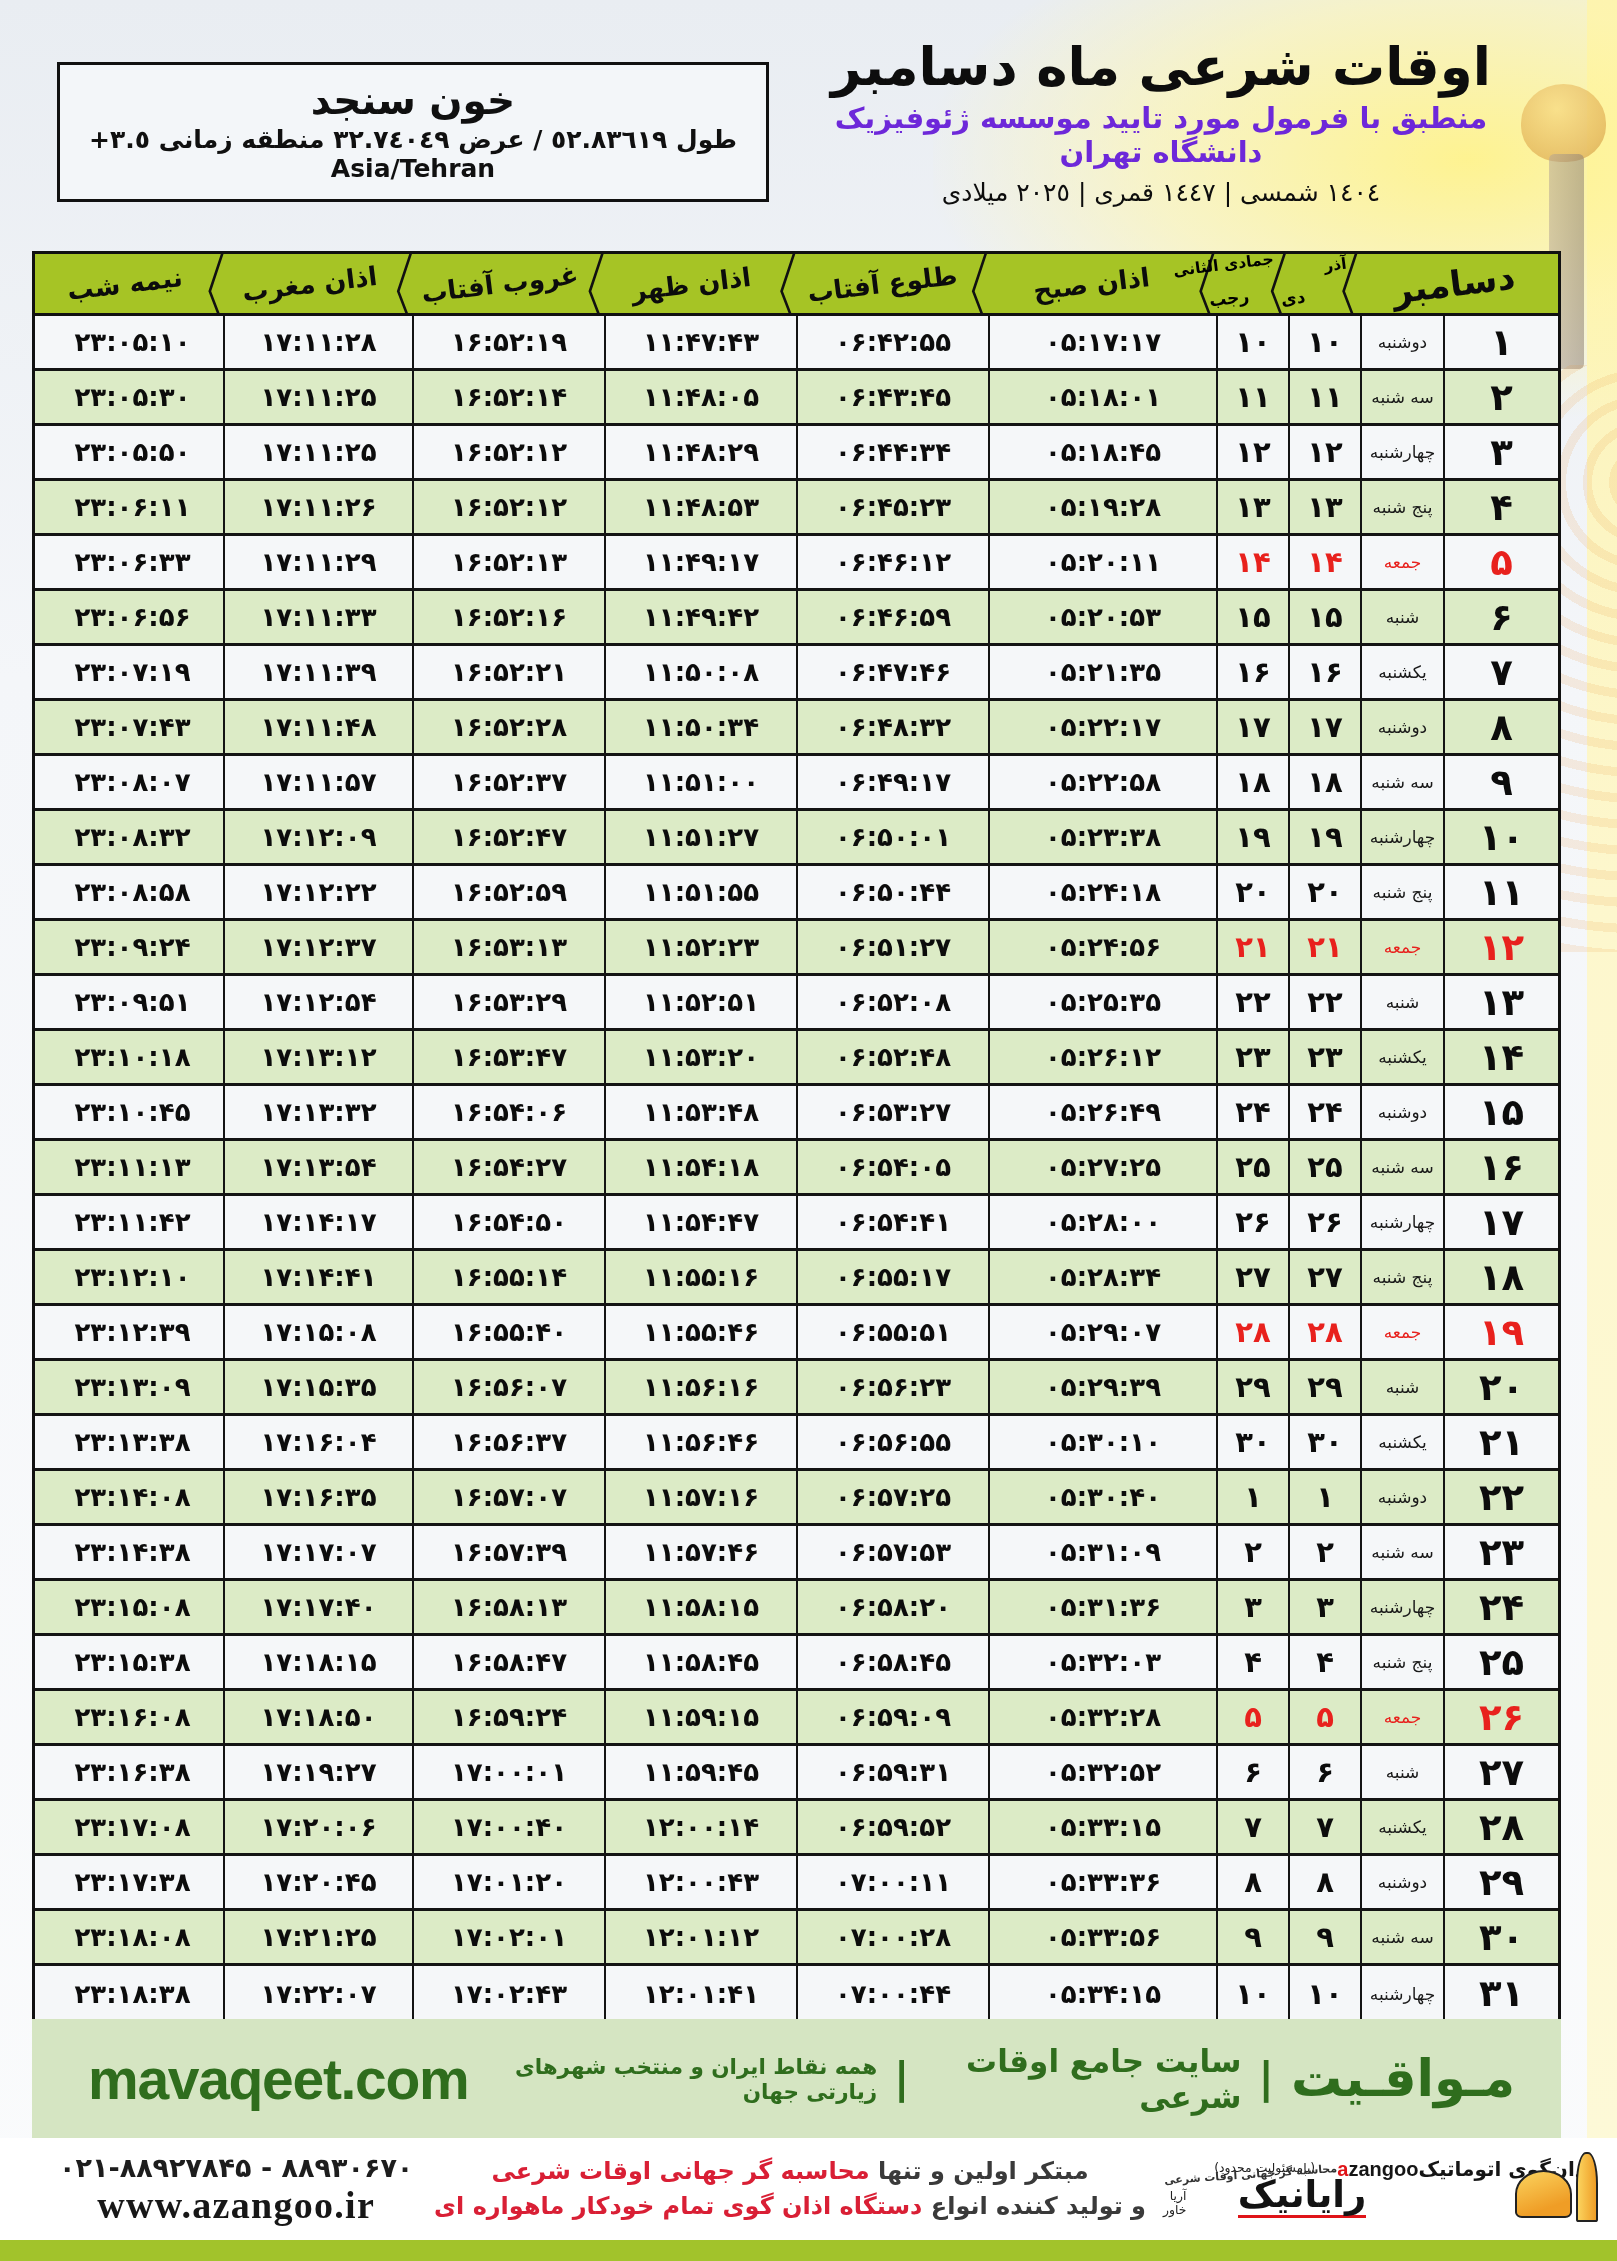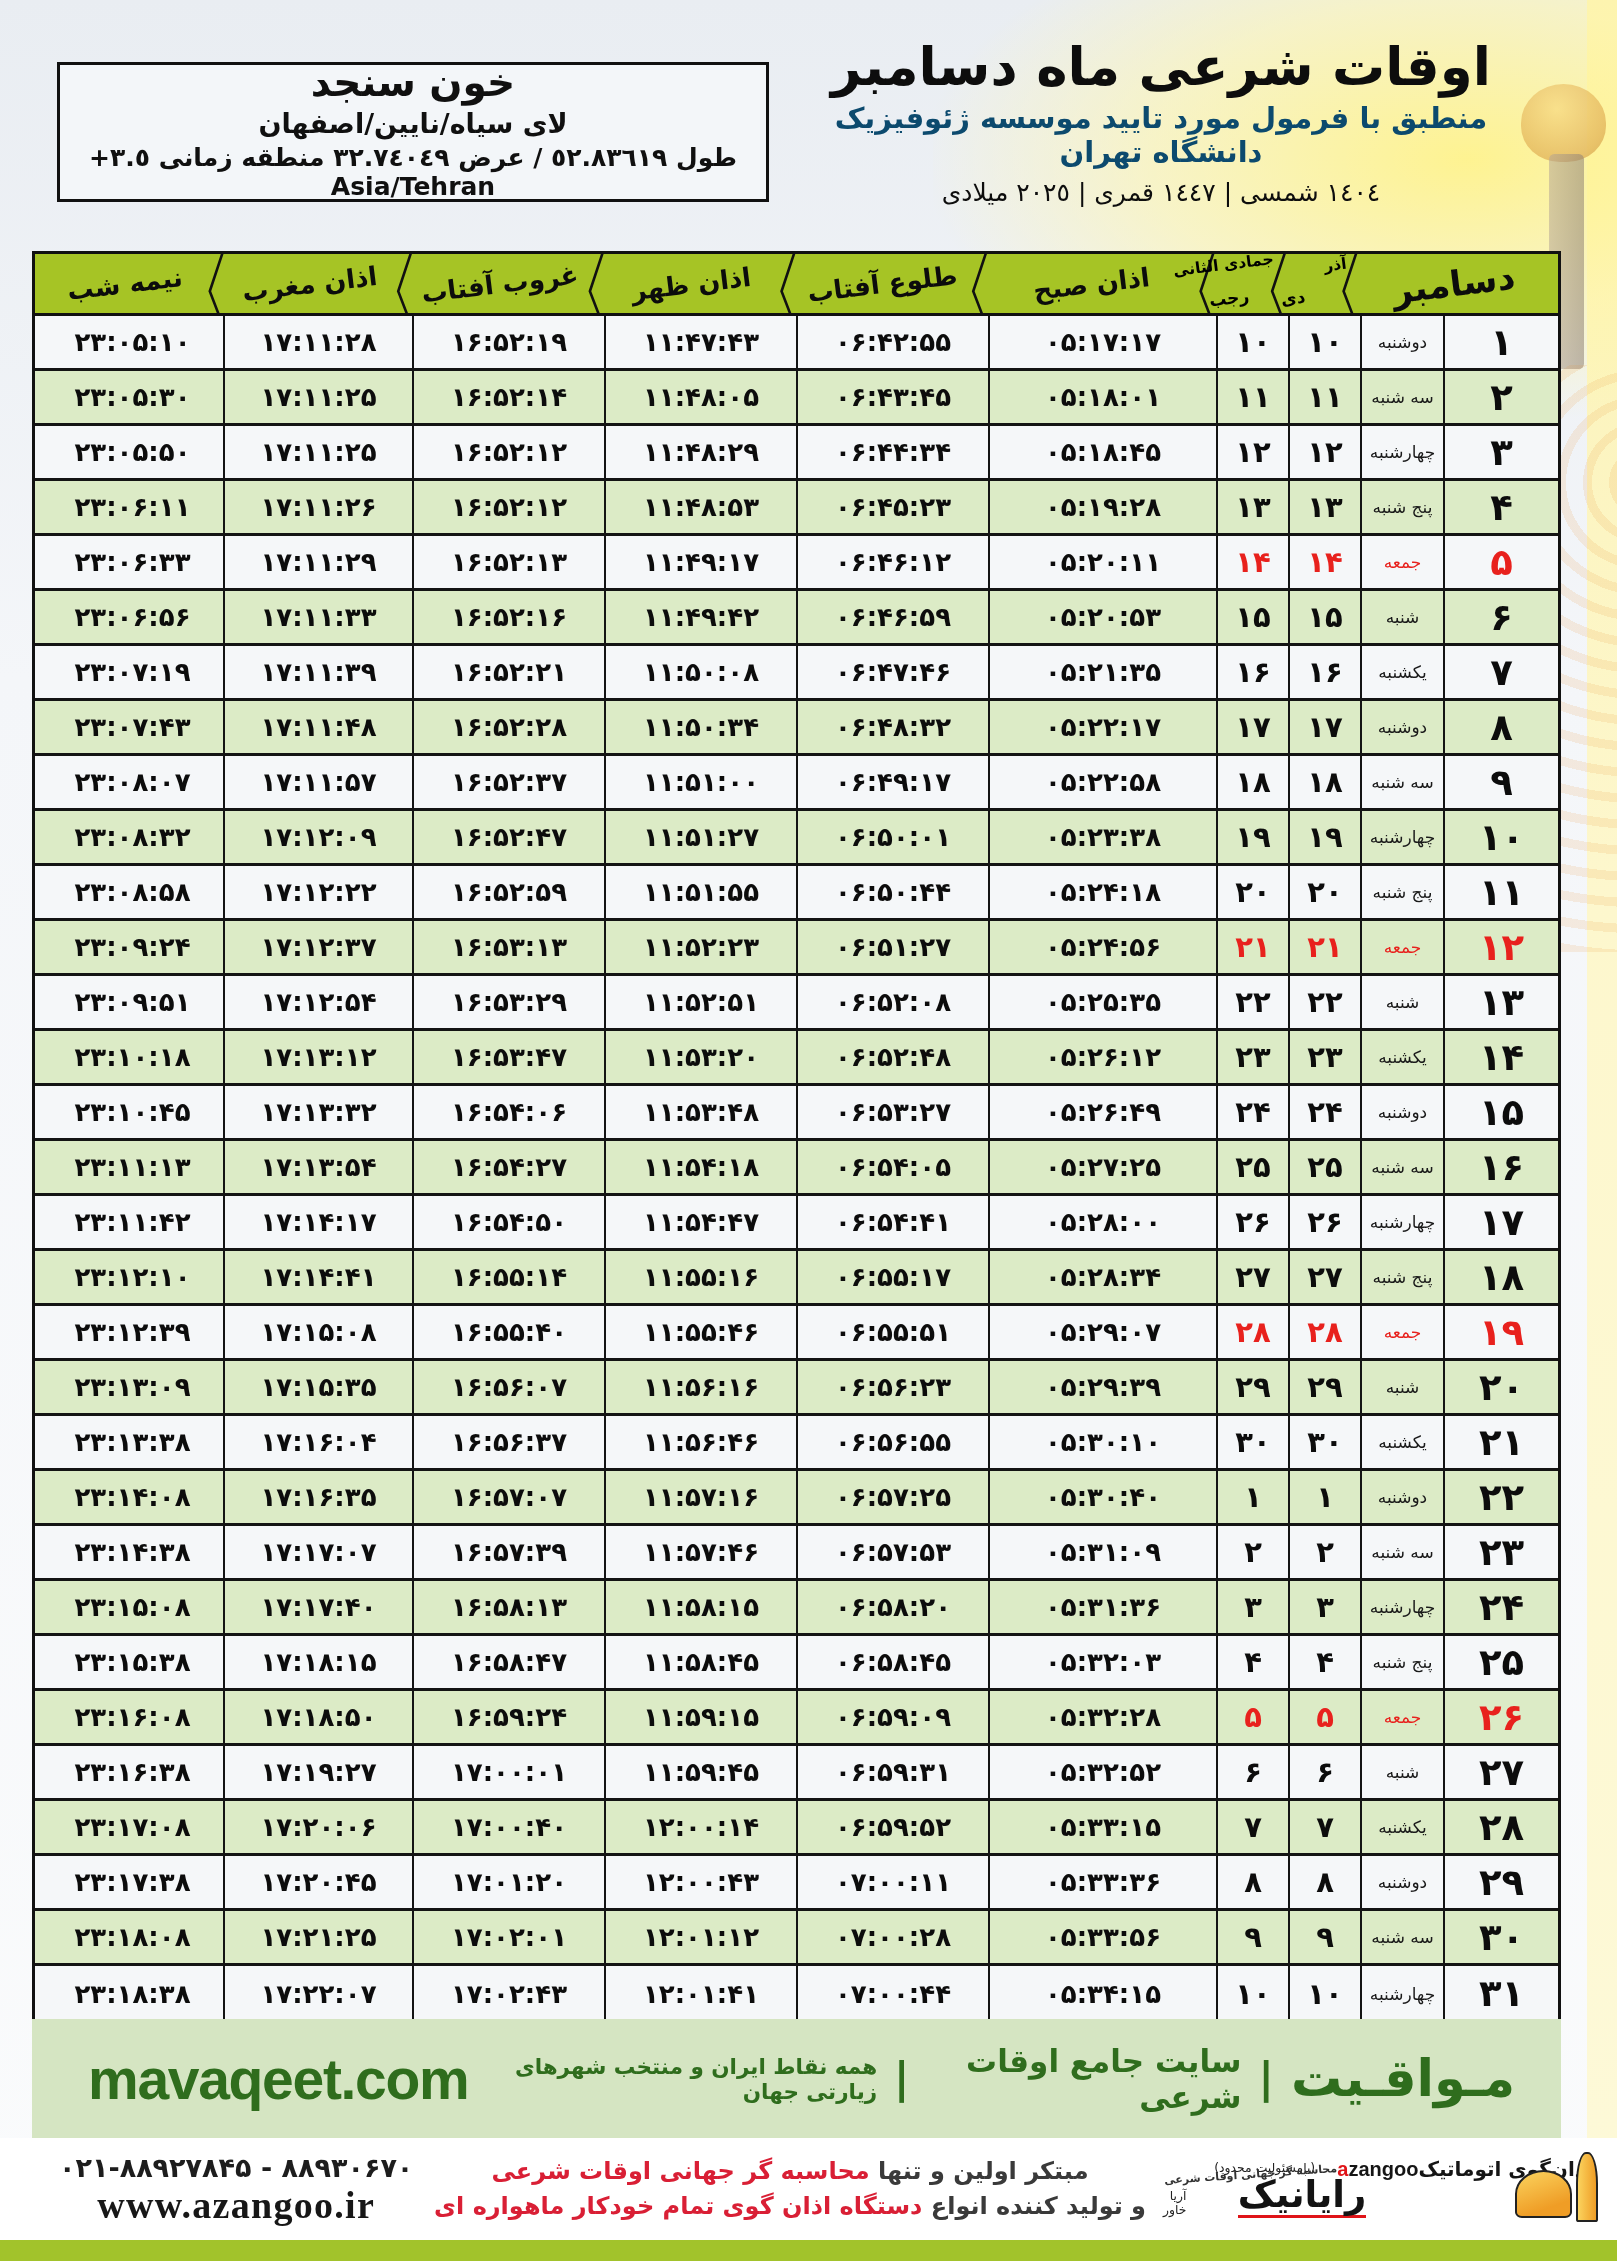--- a/index.html
+++ b/index.html
@@ -38,21 +38,21 @@
   .loc-box{position:absolute;top:62px;right:849px;left:57px;height:140px;
     border:3.3px solid #111;background:#f3f6f9;text-align:center;
     display:flex;flex-direction:column;justify-content:center;gap:3.9px;}
   .loc-title{font-size:39px;font-weight:bold;color:#101010;line-height:1.05;}
   .loc-line2{font-size:27px;font-weight:bold;color:#101010;}
   .loc-coords{font-size:25px;font-weight:bold;color:#101010;}
 
   
   .main-header{position:absolute;top:38px;right:72px;width:770px;text-align:center;}
   .mh-title{font-size:53px;font-weight:bold;color:#0d0d0d;line-height:1.1;}
-  .mh-sub{font-size:29px;font-weight:bold;color:#0c4a6e;margin-top:5.2px;}
+  .mh-sub{font-size:29px;font-weight:bold;color:#6d28d9;margin-top:5.2px;}
   .mh-years{font-size:25px;color:#0d0d0d;margin-top:9px;}
 
   
   .notice{position:absolute;top:213px;right:37px;left:37px;text-align:left;direction:rtl;font-size:19px;color:#111;}
   .notice .lbl{color:#e31313;font-weight:bold;}
 
   
   .cal-table{position:absolute;top:251px;right:57px;width:1529px;border:3.3px solid #111;background:#fff;}
   .thead{position:relative;height:62px;background:var(--header_green);border-bottom:3.3px solid #111;
     display:flex;flex-direction:row;align-items:stretch;}
@@ -124,21 +124,20 @@
 <div class="page">
 
   <div class="side-strip"></div>
   <div class="top-glow"></div>
   <div class="decor-dome"></div>
   <div class="decor-minaret"></div>
   <div class="decor-swirl"></div>
 
   <div class="loc-box">
     <div class="loc-title">خون سنجد</div>
-    <div class="loc-line2">لای سیاه/نایین/اصفهان</div>
     <div class="loc-coords">طول ٥٢.٨٣٦١٩ / عرض ٣٢.٧٤٠٤٩ منطقه زمانی ٣.٥+ Asia/Tehran</div>
   </div>
 
   <div class="main-header">
     <div class="mh-title">اوقات شرعی ماه دسامبر</div>
     <div class="mh-sub">منطبق با فرمول مورد تایید موسسه ژئوفیزیک دانشگاه تهران</div>
     <div class="mh-years">١٤٠٤ شمسی | ١٤٤٧ قمری | ٢٠٢٥ میلادی</div>
   </div>
 
 

